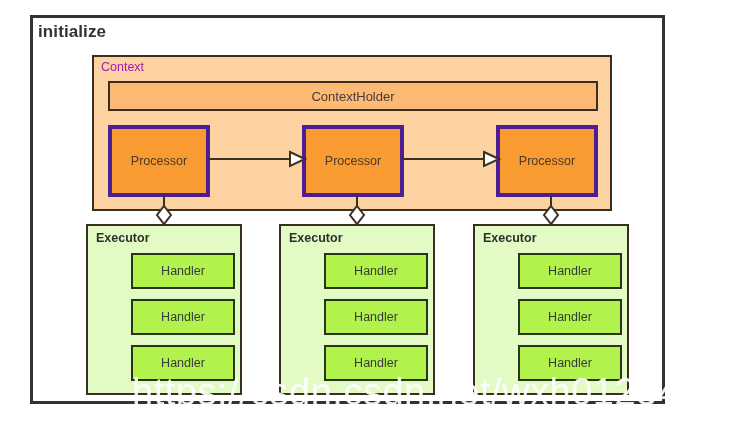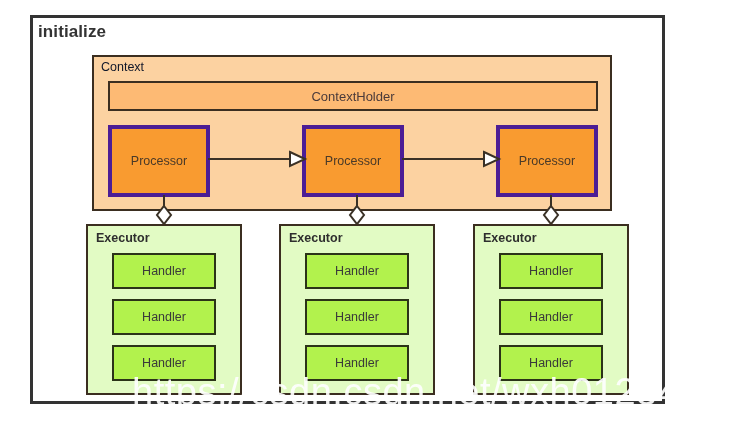--- a/index.html
+++ b/index.html
@@ -54,21 +54,21 @@
     height: 156px;
     background: #FCD2A1;
     border: 2px solid #3b2e20;
     box-sizing: border-box;
   }
   .context-label {
     position: absolute;
     left: 7px;
     top: 3px;
     font-size: 12.5px;
-    color: #0f172a;
+    color: #a21caf;
   }
 
   .context-holder {
     position: absolute;
     left: 14px;
     top: 24px;
     width: 490px;
     height: 30px;
     background: #fdba74;
     border: 2px solid #3b2e20;
@@ -132,20 +132,21 @@
 
   .handler-stack {
     position: absolute;
     left: 0;
     top: 27px;
     width: 100%;
     display: flex;
     flex-direction: column;
     align-items: center;
     gap: 10px;
+    padding-left: 19px;
   }
 
   .handler {
     width: 104px;
     height: 36px;
     background: #B2F24D;
     border: 2px solid #2b3318;
     box-sizing: border-box;
     display: flex;
     align-items: center;

